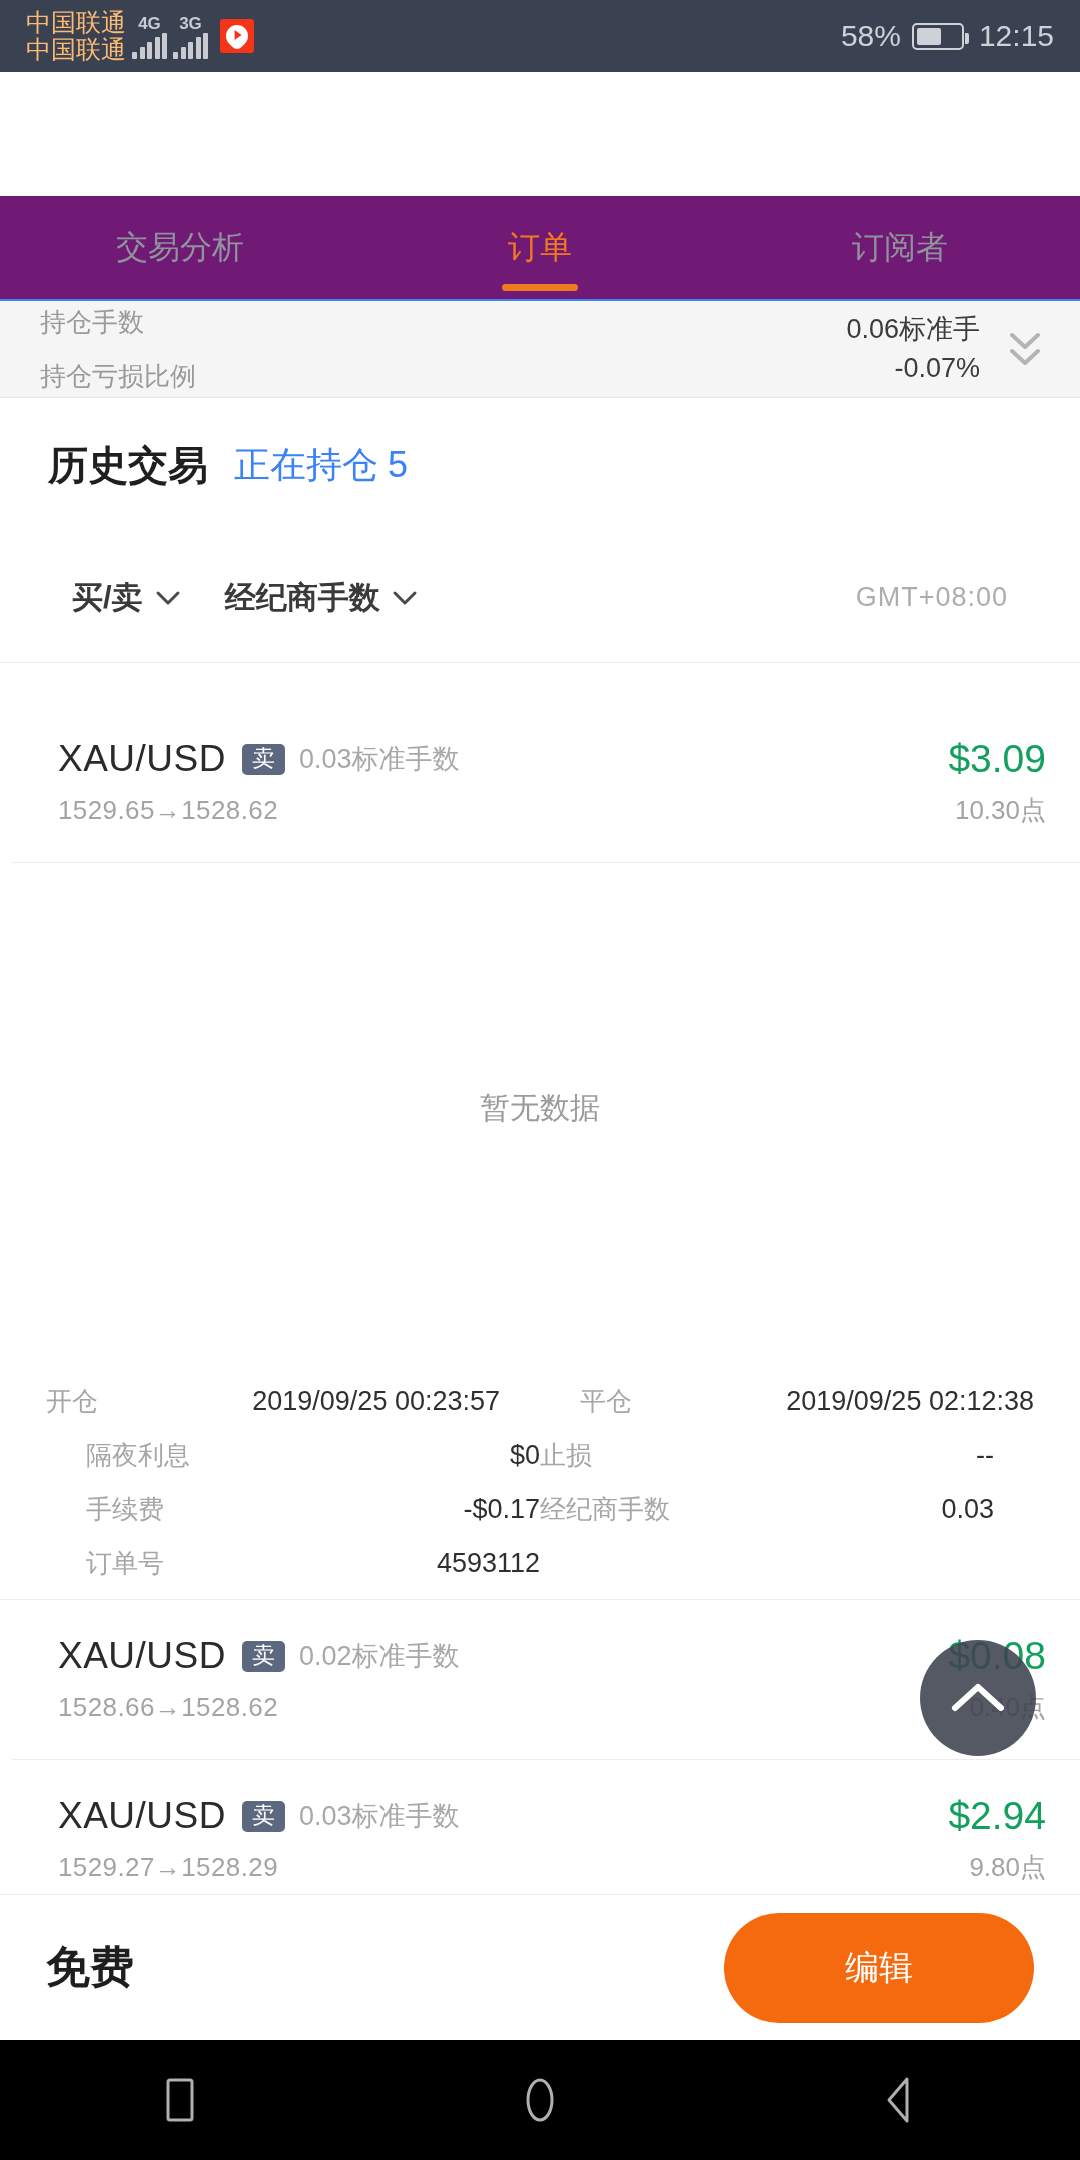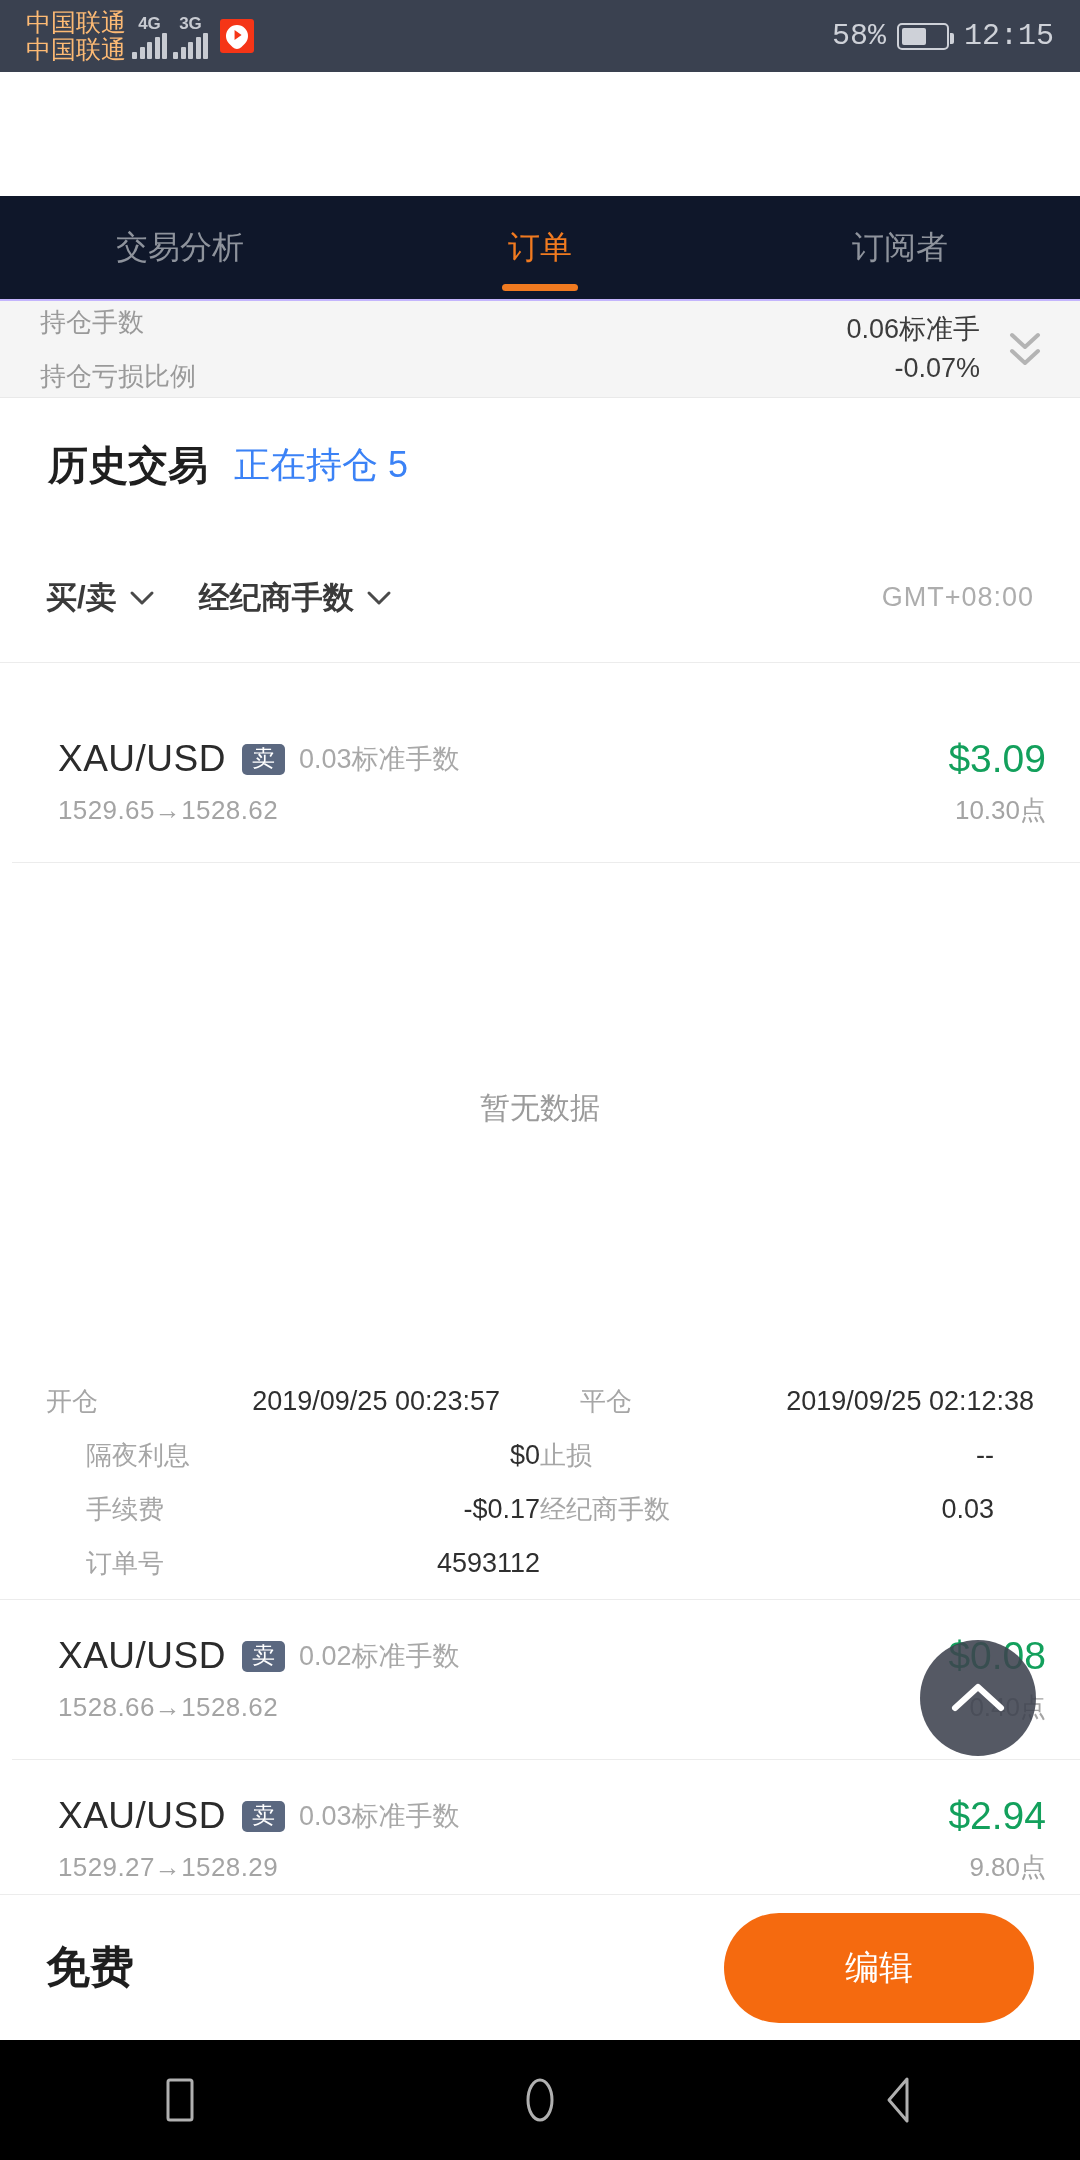--- a/index.html
+++ b/index.html
@@ -31,21 +31,21 @@
   }
   .appicon .flame {
     width:22px; height:22px; background:#fff; border-radius:50% 50% 50% 6px;
     transform:rotate(-45deg); display:flex; align-items:center; justify-content:center;
   }
   .appicon .flame::after {
     content:""; width:0; height:0; border-left:7px solid #f53517;
     border-top:5px solid transparent; border-bottom:5px solid transparent;
     transform:rotate(45deg); margin-left:2px;
   }
-  .status-right { margin-left:auto; display:flex; align-items:center; gap:11px;font-family:Liberation Mono, monospace; }
+  .status-right { margin-left:auto; display:flex; align-items:center; gap:11px; }
   .batt-pct { color:#ced1d8; font-size:30px; }
   .batt {
     position:relative; width:52px; height:27px; border:2.5px solid #ced1d8;
     border-radius:5px; display:flex; align-items:center; padding:3px;
   }
   .batt::after {
     content:""; position:absolute; right:-7px; top:8px; width:4px; height:11px;
     background:#ced1d8; border-radius:0 2px 2px 0;
   }
   .batt .fill { height:100%; width:58%; background:#ced1d8; border-radius:2px; }
@@ -67,21 +67,21 @@
   }
   .htext { margin-left:20px; display:flex; flex-direction:column; justify-content:center; }
   .hname { color:#ffffff; font-size:38px; line-height:1.18; letter-spacing:1px; }
   .hsub { font-size:25px; color:#9aa0ac; line-height:1.3; margin-top:4px; }
   .hsub .role { color:#f07a20; margin-left:7px; }
   .share-btn { margin-left:auto; width:70px; height:70px; display:flex; align-items:center; justify-content:center; }
 
   
   .tabs {
     position:absolute; top:196px; left:0; width:1080px; height:105px;
-    background:#0f172a; display:flex; border-bottom:2px solid #c4b5fd;
+    background:#701a75; display:flex; border-bottom:2px solid #3b82f6;
   }
   .tab {
     flex:1; display:flex; flex-direction:column; align-items:center; justify-content:center;
     position:relative; font-size:32px; color:#8e939c;
   }
   .tab.active { color:#f07a20; font-weight:normal; }
   .tab .ul {
     position:absolute; bottom:8px; width:76px; height:7px; background:#f07a20; border-radius:4px;
     display:none;
   }
@@ -103,21 +103,21 @@
   .subtabs {
     position:absolute; top:398px; left:0; width:1080px; height:135px;
     background:#fff; display:flex; align-items:center; padding:0 48px;
   }
   .subtab-main { font-size:40px; font-weight:bold; color:#1f1f1f; }
   .subtab-alt { font-size:36px; color:#3b82f6; margin-left:26px; }
 
   
   .filters {
     position:absolute; top:533px; left:0; width:1080px; height:130px;
-    background:#fff; display:flex; align-items:center; padding:0 46px;
+    background:#fff; display:flex; align-items:center; padding:0 72px;
     border-bottom:1px solid #ececec;
   }
   .filter-chip { display:flex; align-items:center; font-size:31px; font-weight:bold; color:#3a3a3a; }
   .filter-chip + .filter-chip { margin-left:44px; }
   .filter-chip .cv { margin-left:12px; display:flex; align-items:center; }
   .tz { margin-left:auto; font-size:27px; color:#adadad; letter-spacing:1px; }
 
   
   .trade {
     position:absolute; left:12px; width:1080px; height:160px; background:#fff;

